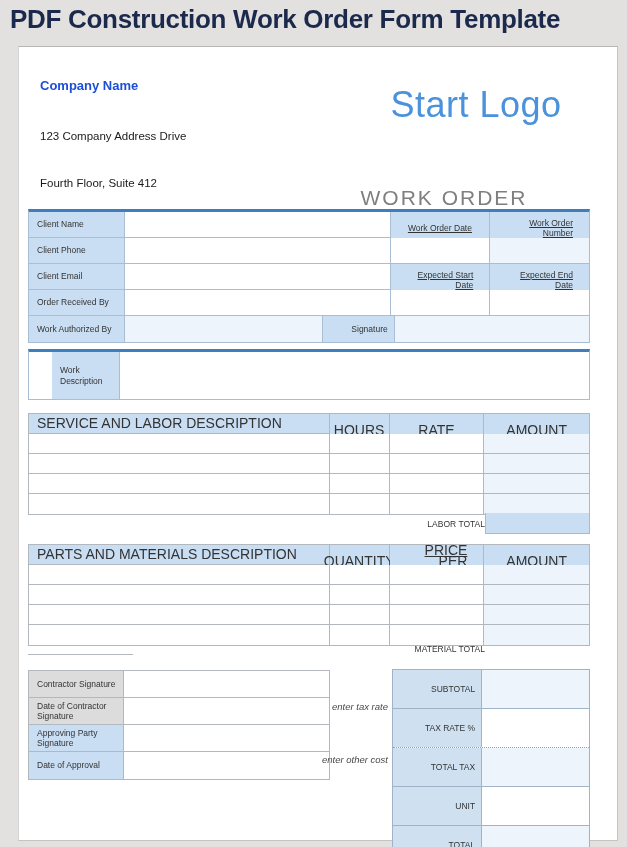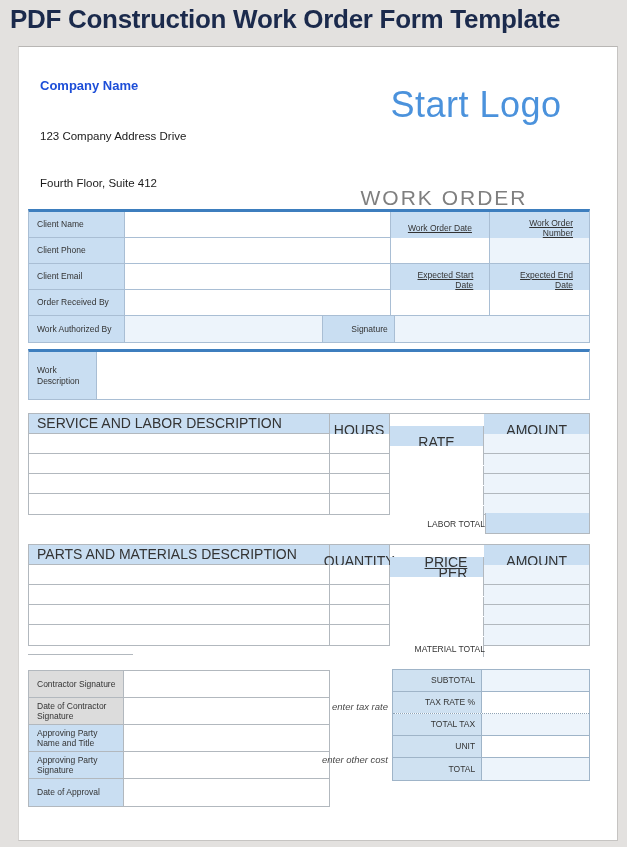--- a/index.html
+++ b/index.html
@@ -38,49 +38,49 @@
     border:1px solid #a9bed4; border-top:3px solid #3d7ebe; }
   .client-table .trow { display:flex; height:26px; border-bottom:1px solid #a9bed4; }
   .client-table .trow:last-child { border-bottom:none; }
   .client-table .cell { border-right:1px solid #a9bed4; height:100%; }
   .client-table .cell:last-child { border-right:none; }
   .c1 { width:96px; } .c2 { width:267px; } .c3 { width:100px; } .c4 { width:99px; }
   .s1 { width:96px; } .s2 { width:199px; } .s3 { width:72px; } .s4 { width:195px; }
 
   
   .workdesc { position:absolute; left:28px; top:349px; width:562px; height:51px;
-    border:1px solid #a9bed4; border-top:3px solid #3d7ebe; display:flex; }
+    border:1px solid #a9bed4; border-top:3px solid #3d7ebe; display:flex;padding-left:23px; }
   .workdesc .wd-label { width:68px; border-right:1px solid #a9bed4; }
   .workdesc .wd-value { flex:1; }
 
   
   .items-table { position:absolute; left:28px; width:562px; border:1px solid #b2b8be; }
   .items-table .trow { display:flex; height:20px; border-bottom:1px solid #b2b8be; }
   .items-table .trow:last-child { border-bottom:none; }
   .items-table .cell { border-right:1px solid #b2b8be; height:100%; }
   .items-table .cell:last-child { border-right:none; }
-  .i1 { width:302px; } .i2 { width:60px; } .i3 { width:95px;margin-top:12px; } .i4 { width:105px; }
+  .i1 { width:302px; } .i2 { width:60px; } .i3 { width:95px; } .i4 { width:105px; }
   .items-table .hdr { font-size:14px; }
 
   .total-row { position:absolute; left:28px; width:562px; height:21px; display:flex; }
   .total-row .tlabel { width:457px; font-size:8.5px; color:#333; display:flex;
     align-items:center; justify-content:flex-end; }
   .total-row .tcell { width:105px; background:#c9def2;
     border:1px solid #b2b8be; border-top:none; }
 
   
   .signoff-table { position:absolute; left:28px; top:670px; width:302px; border:1px solid #b2b8be; }
   .signoff-table .trow { display:flex; height:27px; border-bottom:1px solid #b2b8be; }
   .signoff-table .trow:last-child { border-bottom:none; }
   .g1 { width:96px; border-right:1px solid #b2b8be; }
   .g2 { width:206px; }
 
   
   .summary-table { position:absolute; left:392px; top:669px; width:198px; border:1px solid #9fb4c8; }
-  .summary-table .trow { display:flex; height:22px; border-bottom:1px solid #9fb4c8; }
+  .summary-table .trow { display:flex; height:39px; border-bottom:1px solid #9fb4c8; }
   .summary-table .trow.dotted { border-bottom:1px dotted #8fa3b5; }
   .summary-table .trow:last-child { border-bottom:none; }
   .m1 { width:90px; border-right:1px solid #9fb4c8; background:#cfe1f1; }
   .m2 { width:108px; }
 
   .note { position:absolute; left:295px; width:93px; text-align:right;
     font-style:italic; font-size:9.5px; line-height:12px; color:#4a4a4a; }
 </style>
 </head>
 <body>
@@ -219,24 +219,20 @@
   <div class="signoff-table">
     <div class="trow">
       <div class="g1 lbl gray">Contractor Signature</div>
       <div class="g2 white"></div>
     </div>
     <div class="trow">
       <div class="g1 lbl gray">Date of Contractor Signature</div>
       <div class="g2 white"></div>
     </div>
     <div class="trow">
-      <div class="g1 lbl">Approving Party Name and Title</div>
-      <div class="g2 white"></div>
-    </div>
-    <div class="trow">
       <div class="g1 lbl">Approving Party Signature</div>
       <div class="g2 white"></div>
     </div>
     <div class="trow">
       <div class="g1 lbl">Date of Approval</div>
       <div class="g2 white"></div>
     </div>
   </div>
 
   <div class="note" style="top:701px;">enter tax rate</div>

